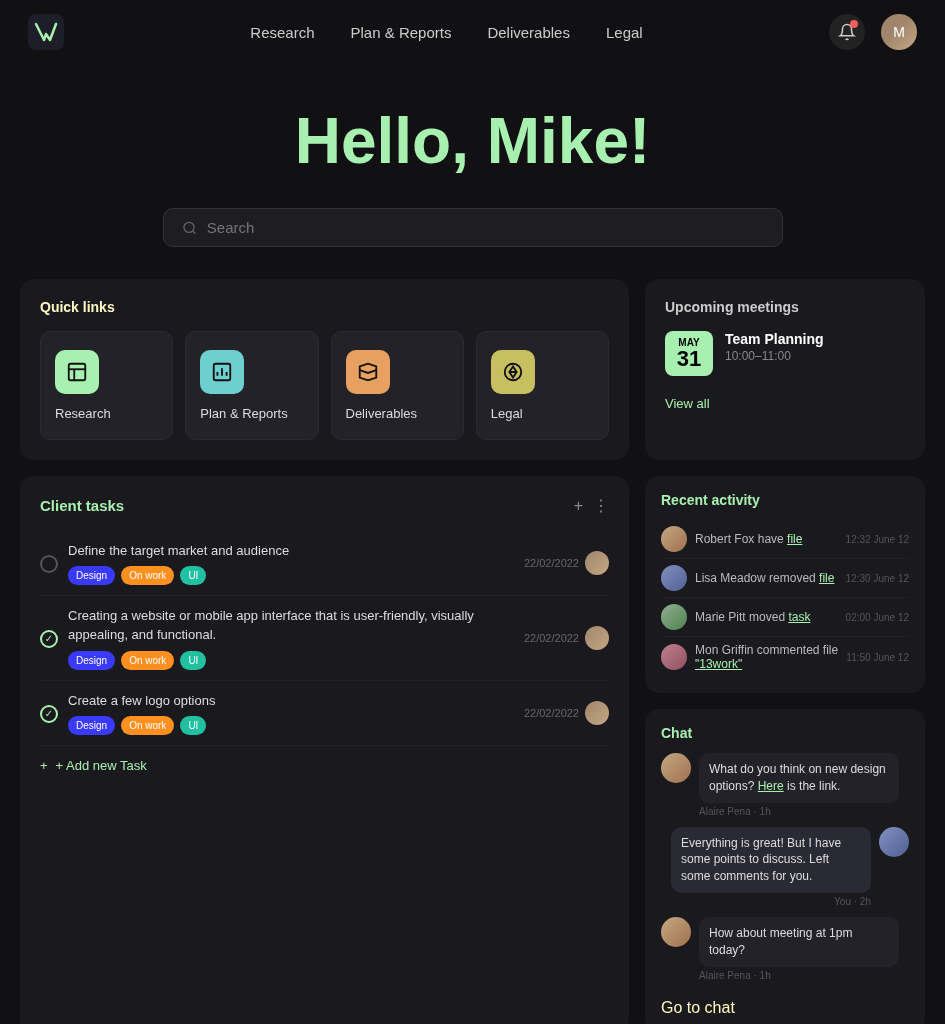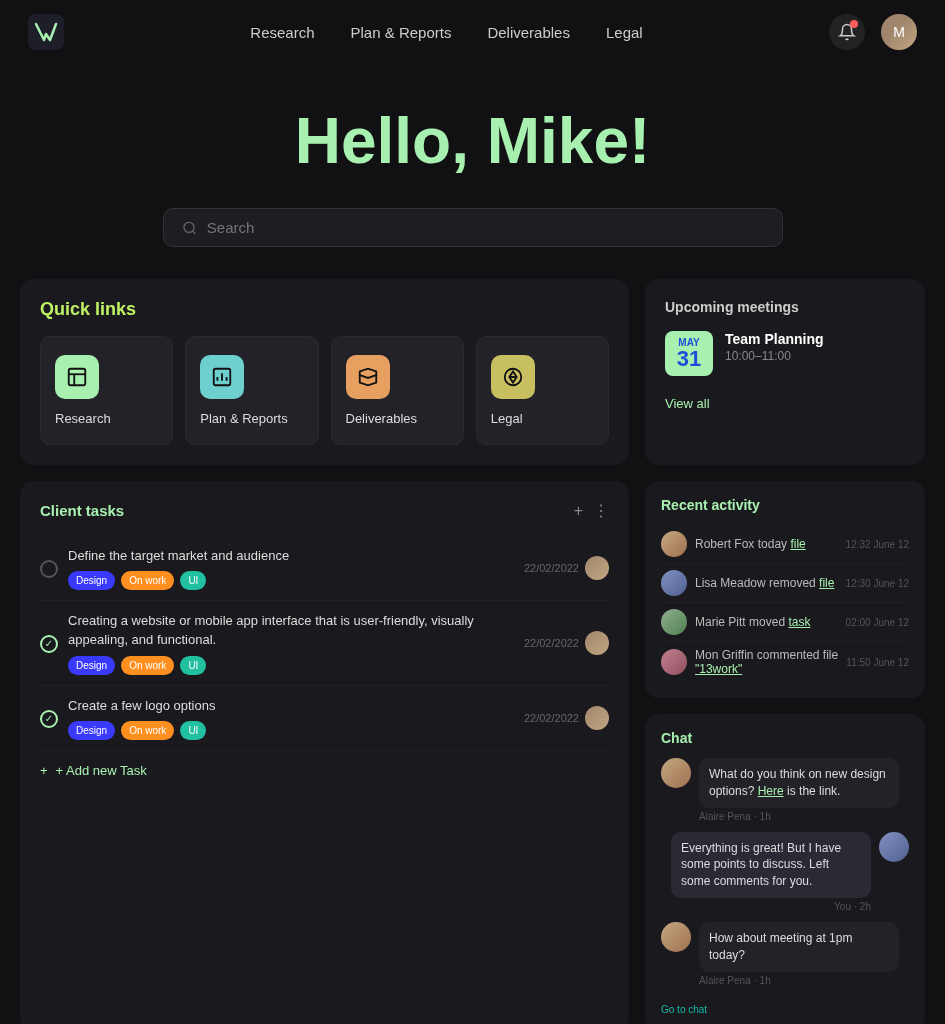--- a/index.html
+++ b/index.html
@@ -115,23 +115,23 @@
       padding: 0 20px;
     }
 
     
     .quick-links-card {
       background: #1a1a1e;
       border-radius: 14px;
       padding: 20px;
     }
     .card-title {
-      font-size: 18px;
+      font-size: 14px;
       font-weight: 600;
-      color: #bef264;
+      color: #fef9c3;
       margin-bottom: 16px;
     }
     .quick-links-grid {
       display: grid;
       grid-template-columns: repeat(4, 1fr);
       gap: 12px;
     }
     .quick-link-item {
       background: #222228;
       border-radius: 10px;
@@ -171,21 +171,21 @@
       color: #ccc;
       margin-bottom: 16px;
     }
     .meeting-item {
       display: flex;
       gap: 12px;
       align-items: flex-start;
     }
     .meeting-date-box {
       background: #a8f0b0;
-      color: #1d4ed8;
+      color: #000000;
       border-radius: 8px;
       padding: 6px 10px;
       text-align: center;
       min-width: 48px;
     }
     .meeting-month {
       font-size: 10px;
       font-weight: 600;
       text-transform: uppercase;
     }
@@ -402,22 +402,22 @@
     .chat-bubble.right-bubble {
       background: #2a2a35;
     }
     .chat-link { color: #a8f0b0; text-decoration: underline; }
     .chat-sender {
       font-size: 10px;
       color: #555;
       margin-top: 3px;
     }
     .goto-chat {
-      color: #14b8a6;
-      font-size: 10px;
+      color: #fef9c3;
+      font-size: 16px;
       cursor: pointer;
       margin-top: 18px;
       display: block;
     }
 
     .icon-btn {
       background: none;
       border: none;
       color: #888;
       cursor: pointer;
@@ -603,21 +603,21 @@
   </div>
 
   <div class="right-col">
 
     <div class="activity-card">
       <div class="activity-title">Recent activity</div>
       <div class="activity-item">
         <div class="activity-avatar-sm av1"></div>
         <span class="activity-text">
           <span>Robert Fox</span>
-          <span> today </span>
+          <span> have </span>
           <span class="activity-link">file</span>
         </span>
         <span class="activity-time">12:32 June 12</span>
       </div>
       <div class="activity-item">
         <div class="activity-avatar-sm av2"></div>
         <span class="activity-text">
           <span>Lisa Meadow</span>
           <span> removed </span>
           <span class="activity-link">file</span>

